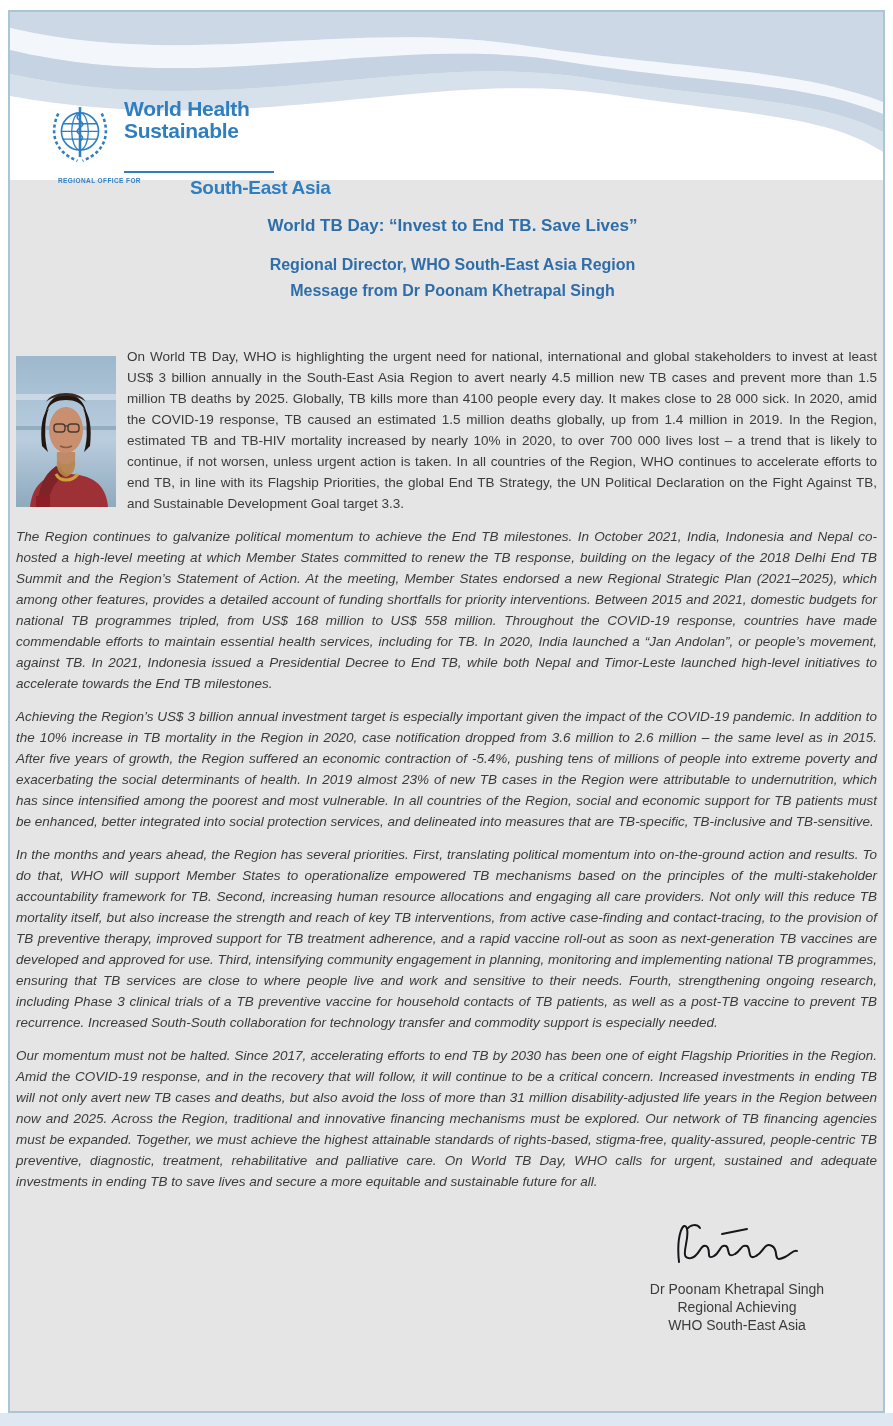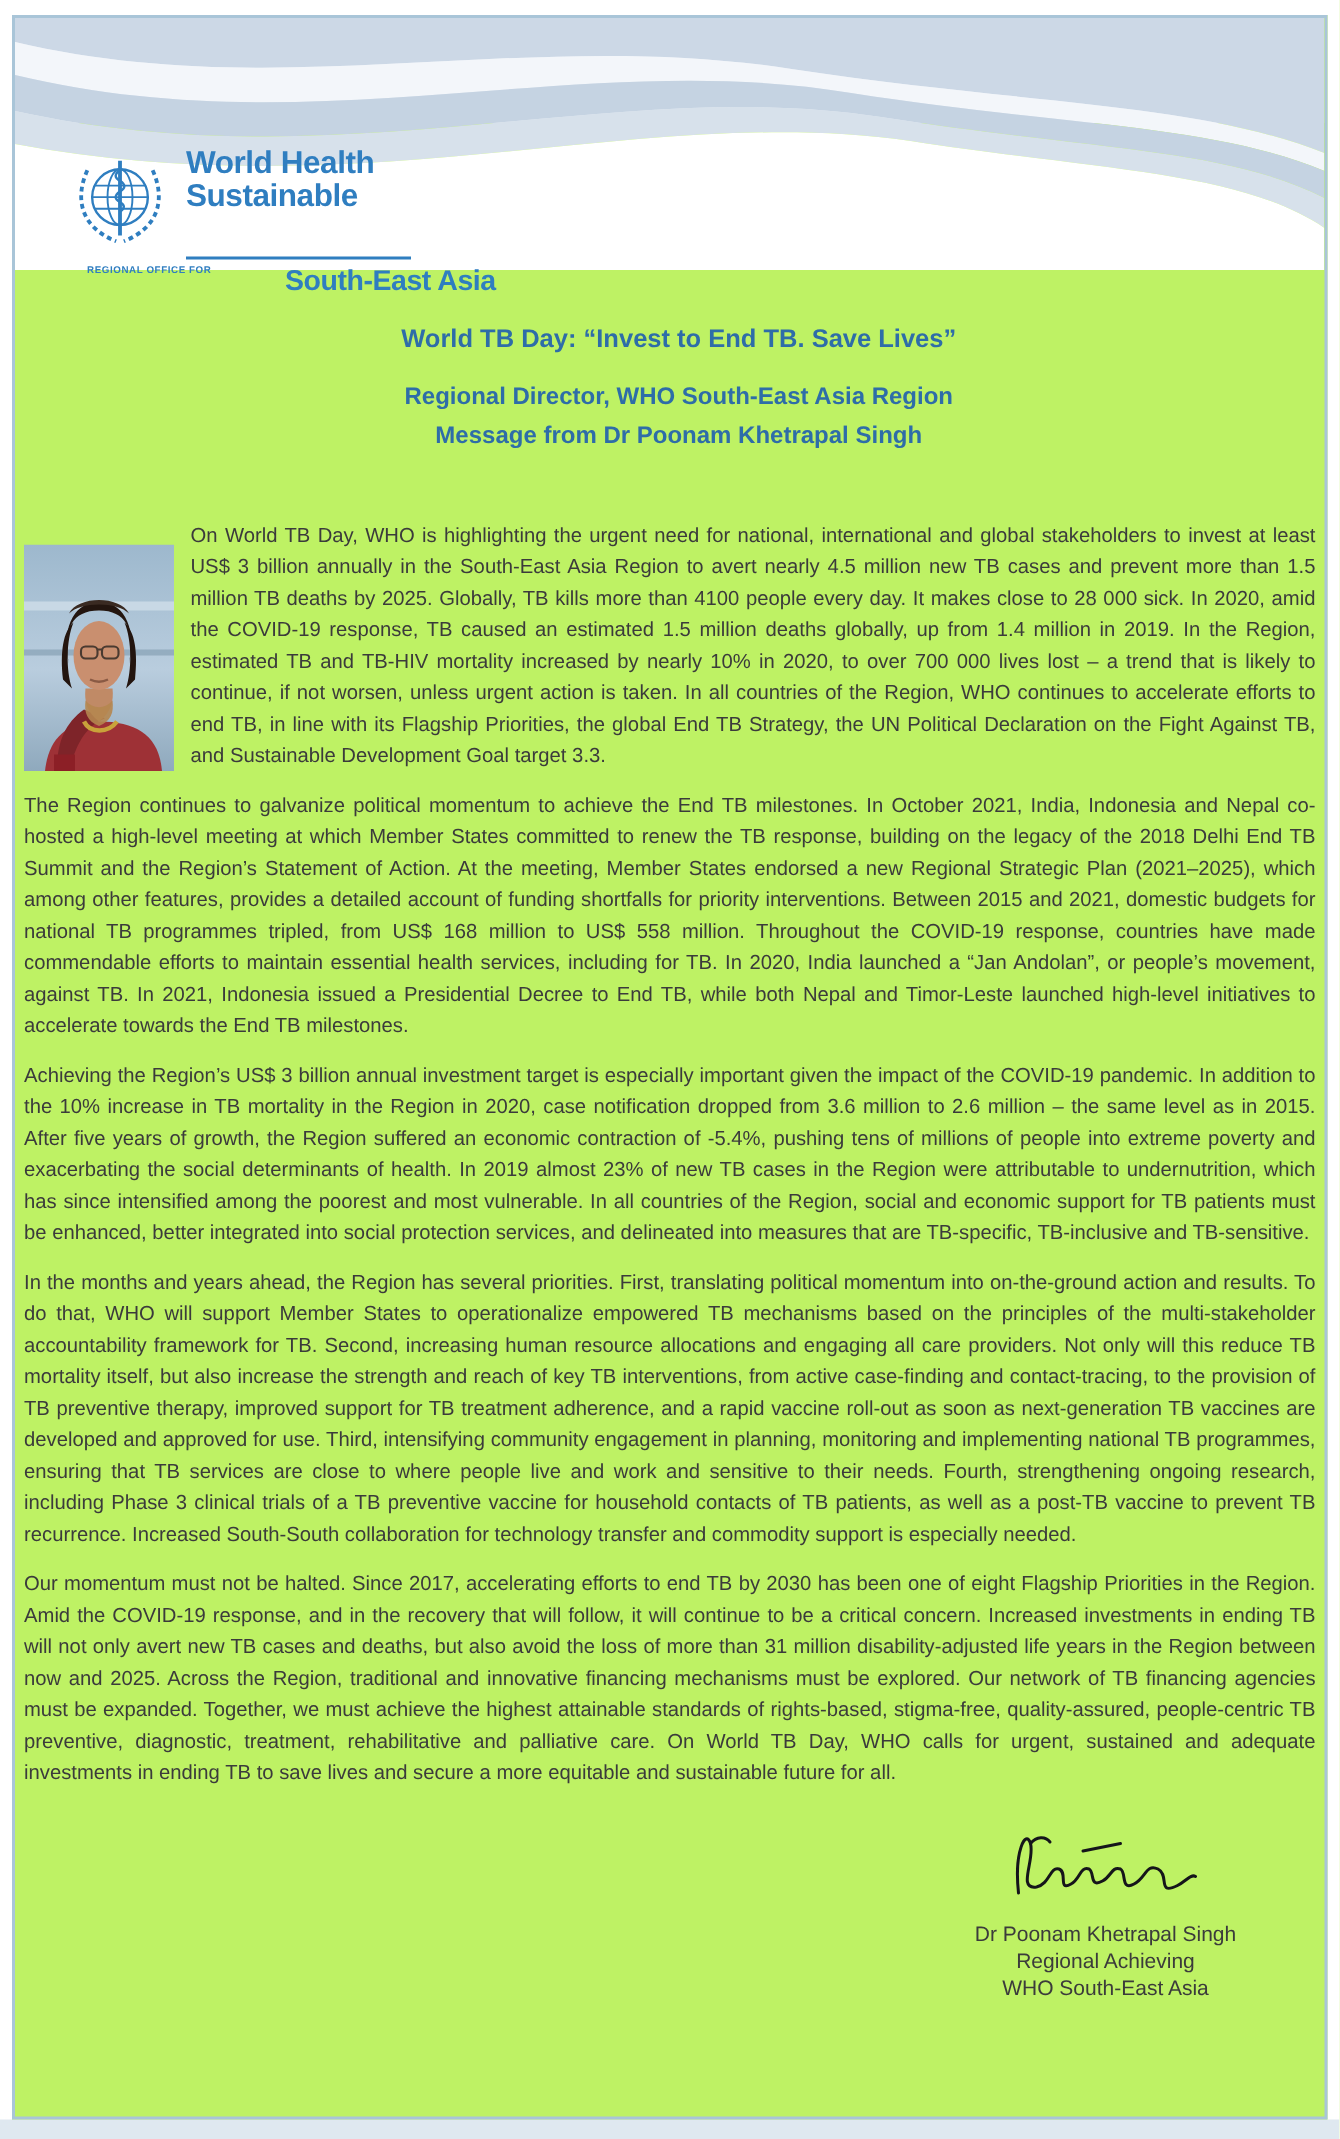--- a/index.html
+++ b/index.html
@@ -18,21 +18,21 @@
     position: absolute;
     left: 0; top: 1413px;
     width: 893px; height: 13px;
     background: #dfe8f0;
   }
 
   .sheet {
     position: absolute;
     left: 8px; top: 10px;
     width: 877px; height: 1403px;
-    background: #bef264;
+    background: #e5e5e5;
     border: 2px solid #a9c5d8;
     overflow: hidden;
   }
 
   
   .header {
     position: relative;
     width: 100%;
     height: 196px;
   }
@@ -95,22 +95,22 @@
 
   
   .content {
     padding: 0 6px;
     margin-top: 42px;
     color: #3b3b3b;
     font-size: 13.5px;
     line-height: 21px;
     text-align: justify;
   }
-  .para { margin-bottom: 12px; }
-  .para-first { display: flex; align-items: flex-end; margin-bottom: 12px; }
+  .para { margin-bottom: 12px; font-style: italic; }
+  .para-first { display: flex; align-items: center; margin-bottom: 12px; }
   .portrait {
     flex: 0 0 100px;
     width: 100px; height: 151px;
     margin-right: 11px;
     margin-top: 2px;
   }
   .portrait svg { display: block; width: 100%; height: 100%; }
   .para-first .para-text { flex: 1; }
 
   

